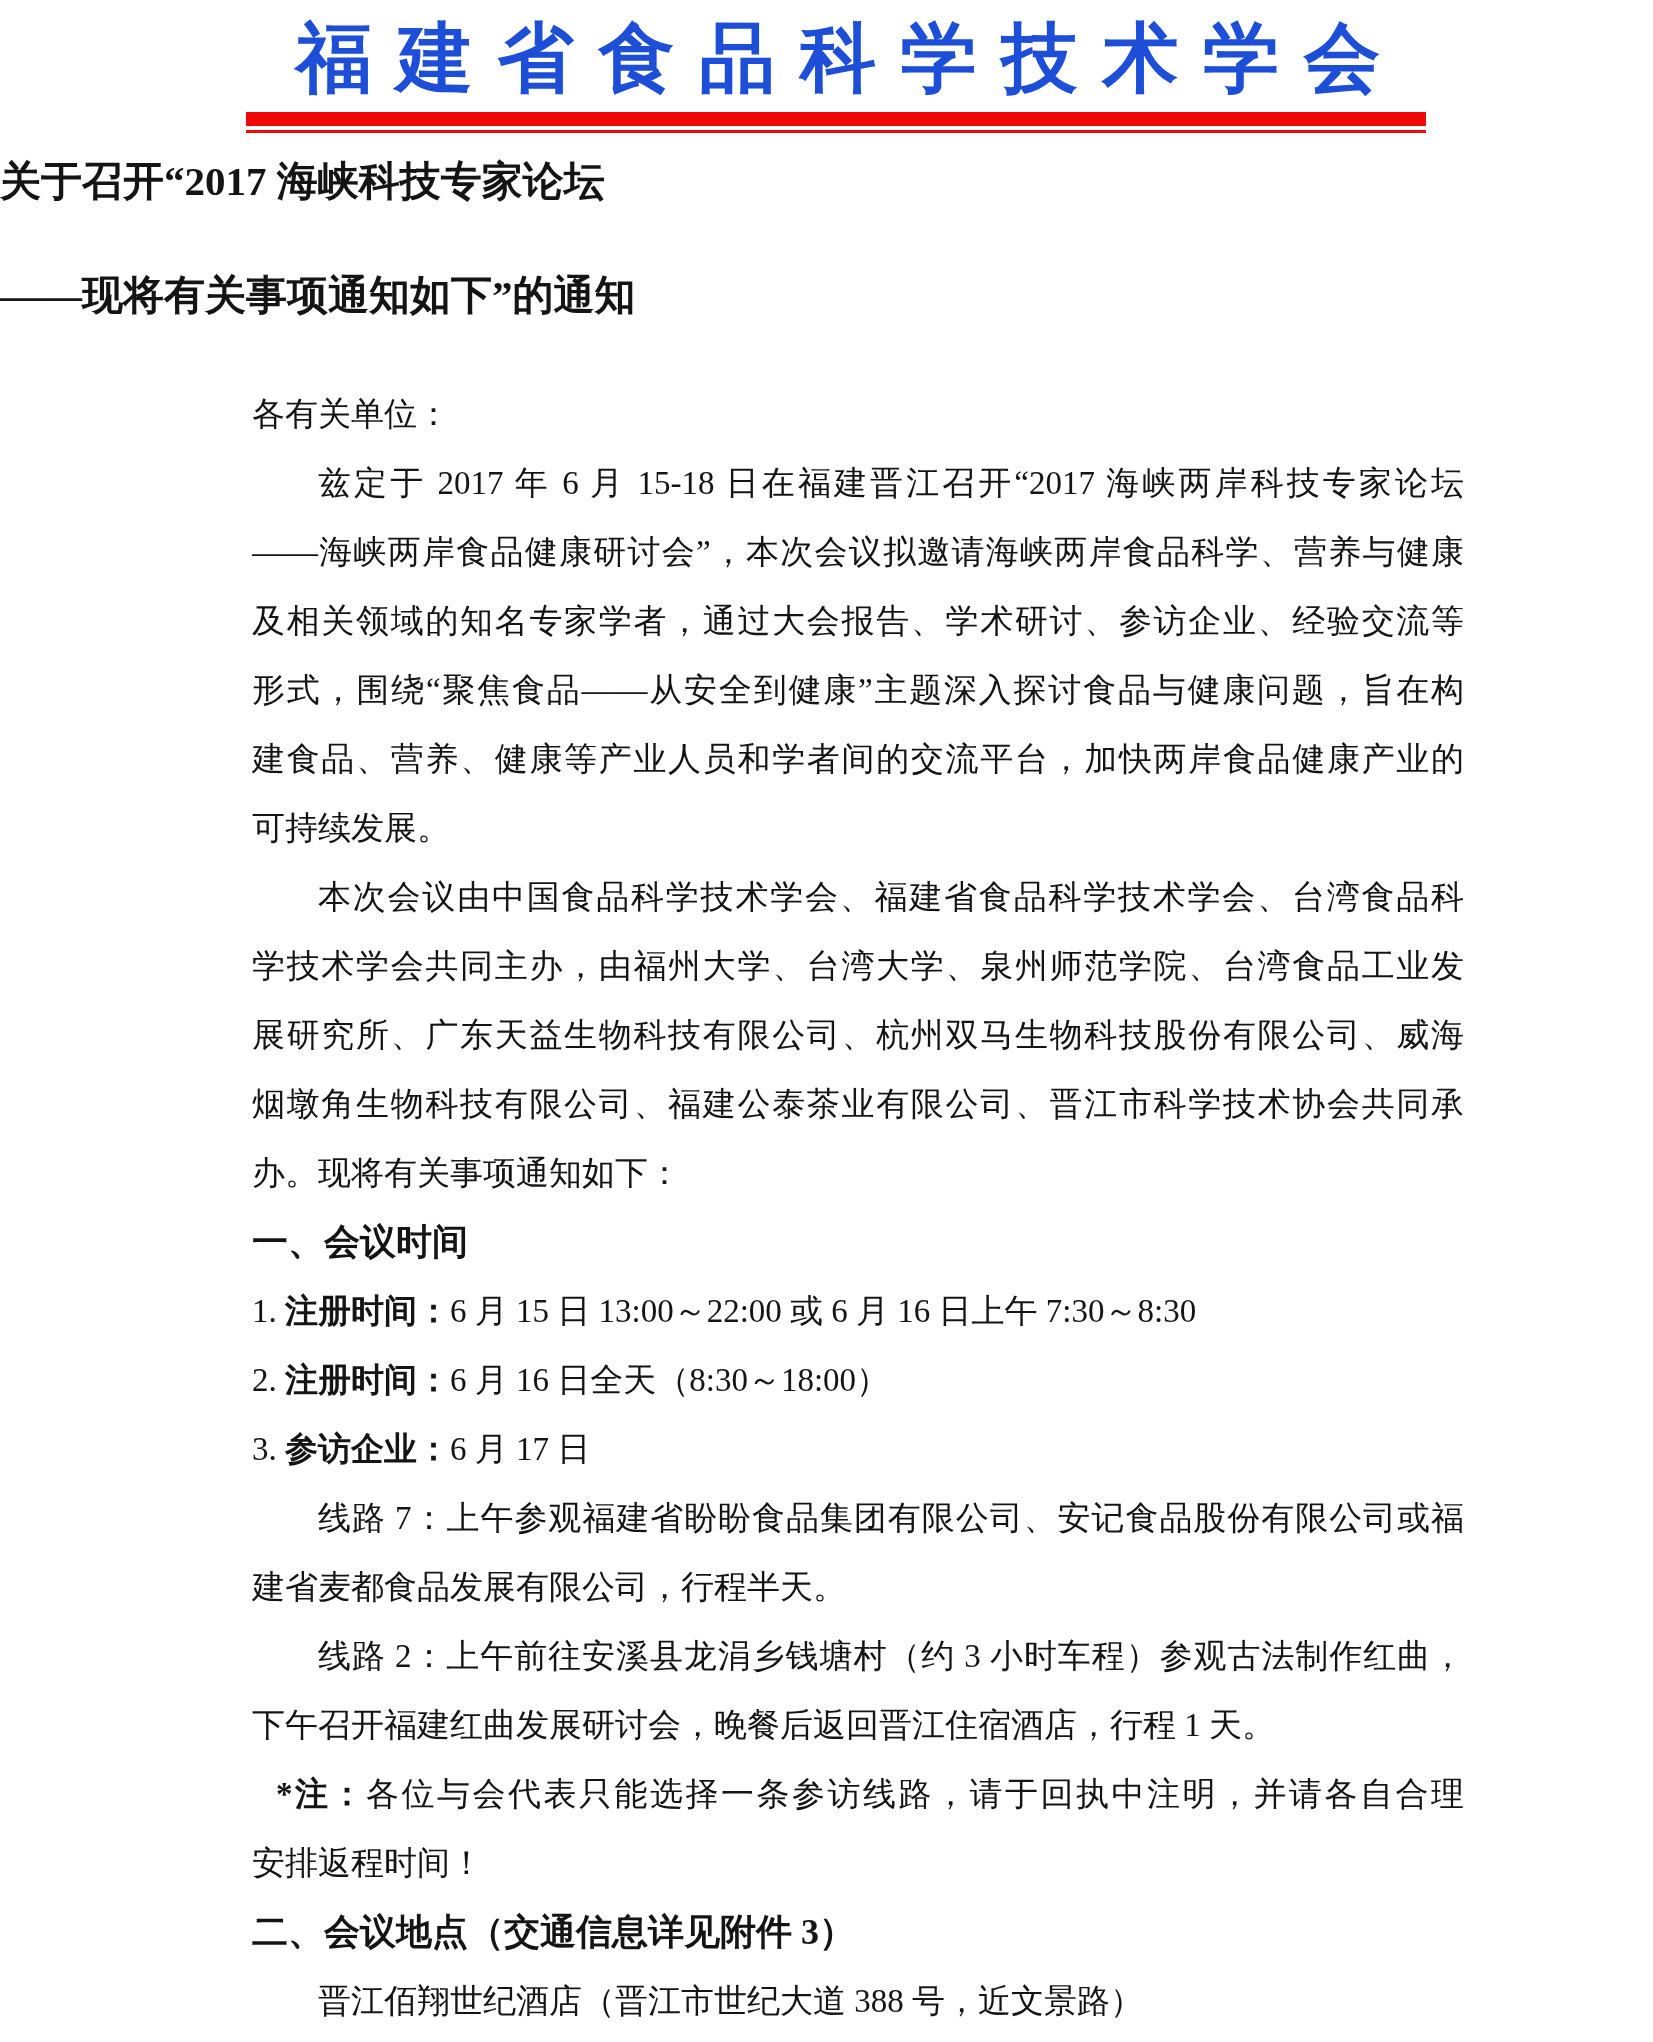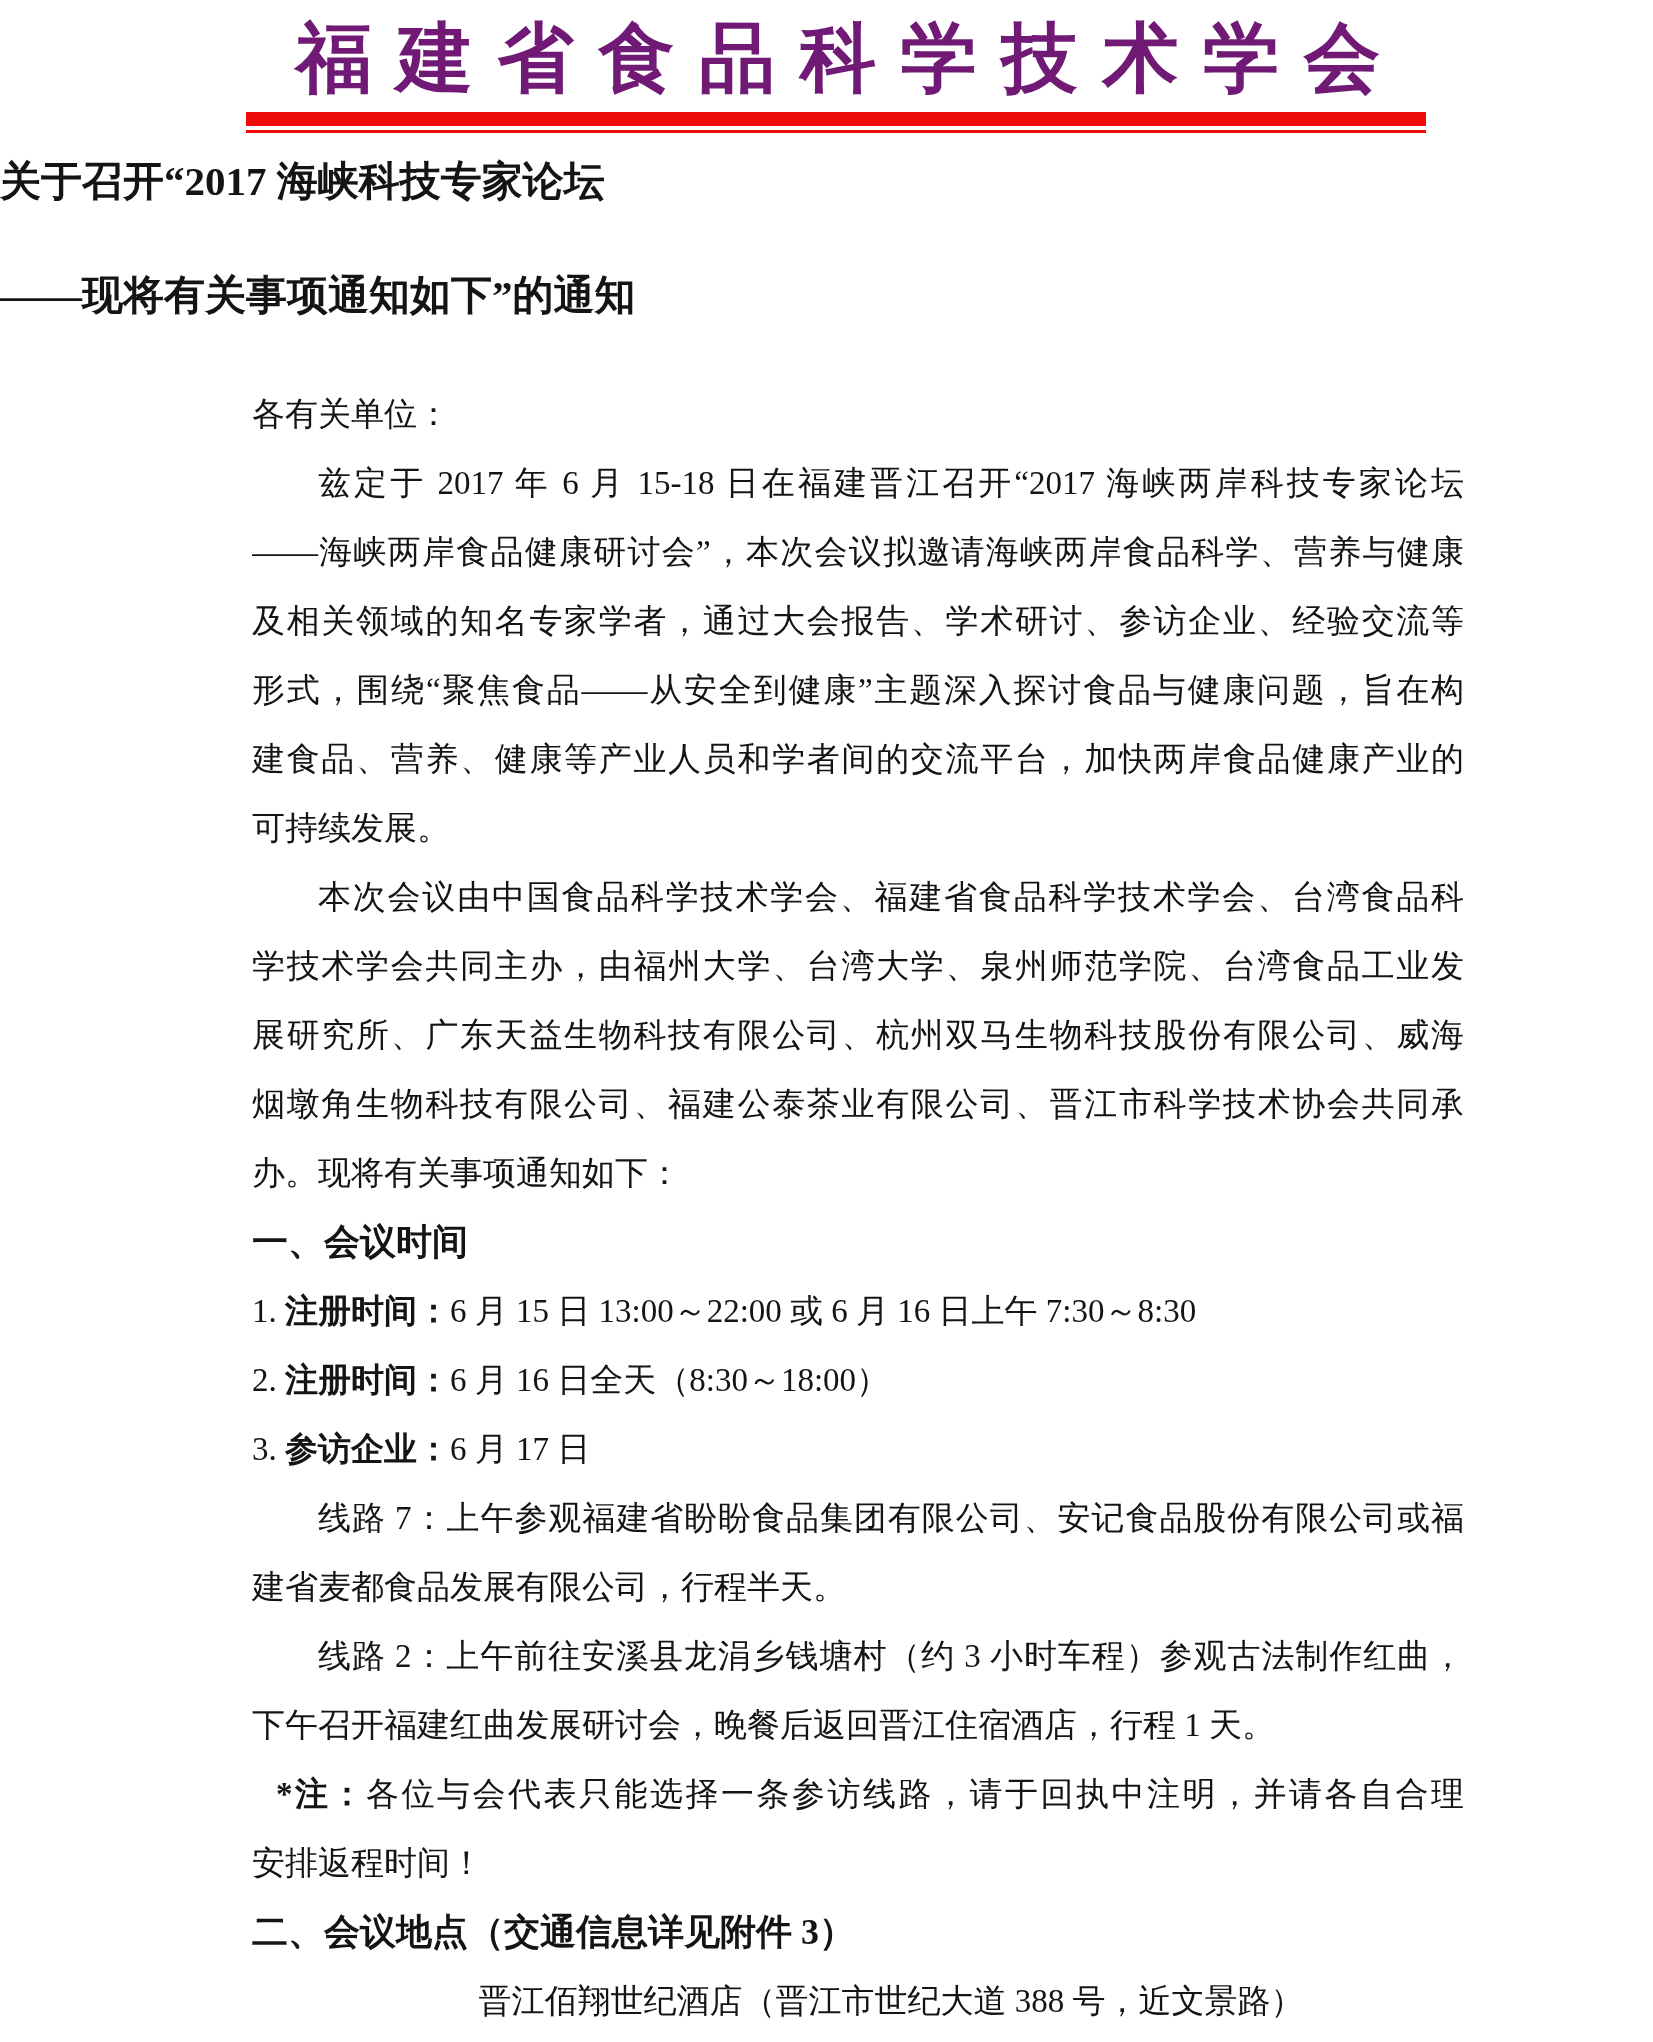--- a/index.html
+++ b/index.html
@@ -31,31 +31,31 @@
   .title.l2{top:270px;}
   
   .body{
     position:absolute;left:252px;top:380px;width:1212px;
   }
   .line{
     height:69px;line-height:69px;font-size:33px;
     text-align:left;overflow:hidden;
   }
   .line.j{text-align:justify;text-align-last:justify;}
-  .line.ind{text-indent:66px;text-align:center;}
+  .line.ind{text-indent:66px;}
   .line.ind2{text-indent:24px;}
   .line.hd{font-size:36px;}
   .bold{font-weight:bold;}
 </style>
 </head>
 <body>
 
 <div class="page">
 
-  <div class="org" style="color: #701a75;">福建省食品科学技术学会</div>
+  <div class="org" style="color: #1d4ed8;">福建省食品科学技术学会</div>
   <div class="rule-thick" style="background: rgb(239, 10, 10);"></div>
   <div class="rule-thin" style="background: rgb(239, 10, 10);"></div>
 
   <div class="title l1">关于召开“2017 海峡科技专家论坛</div>
   <div class="title l2">——现将有关事项通知如下”的通知</div>
 
   <div class="body">
     <div class="line"><span>各有关单位：</span></div>
     <div class="line ind j"><span>兹定于 2017 年 6 月 15-18 日在福建晋江召开“2017 海峡两岸科技专家论坛</span></div>
     <div class="line j"><span>——海峡两岸食品健康研讨会”，本次会议拟邀请海峡两岸食品科学、营养与健康</span></div>

